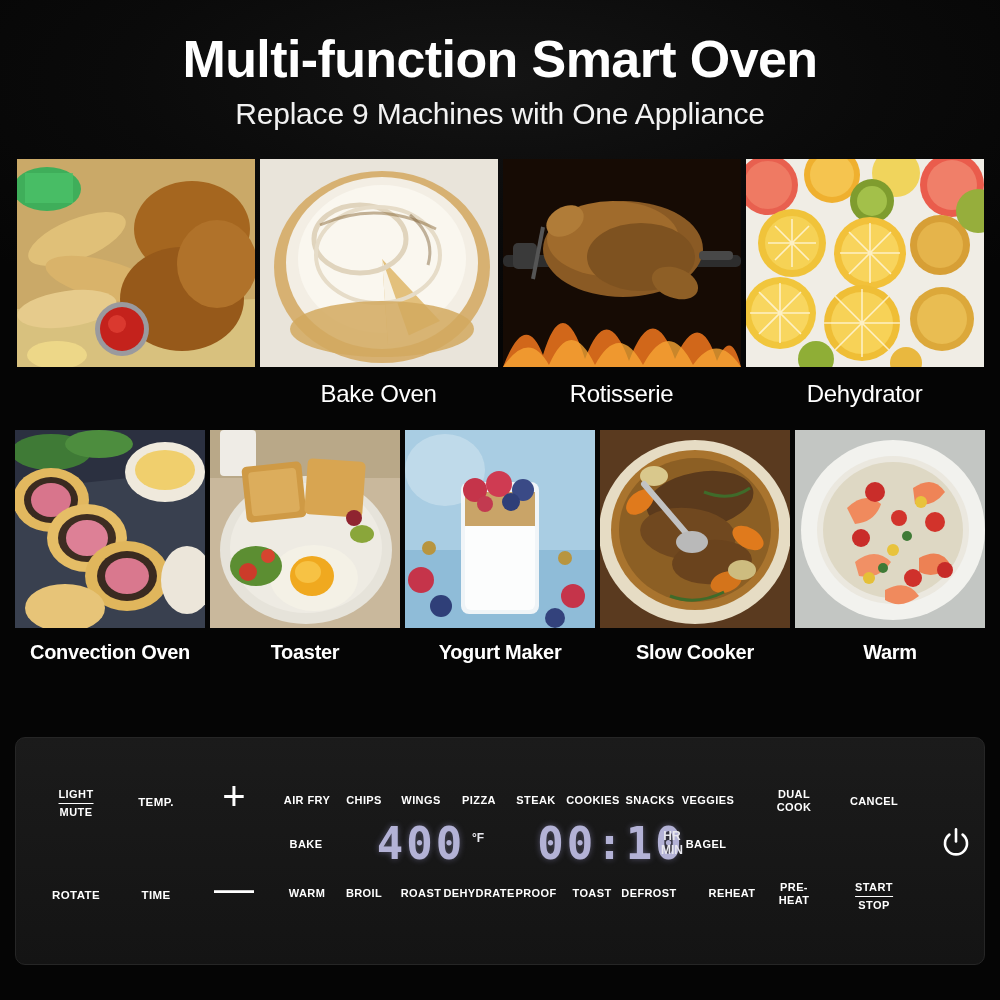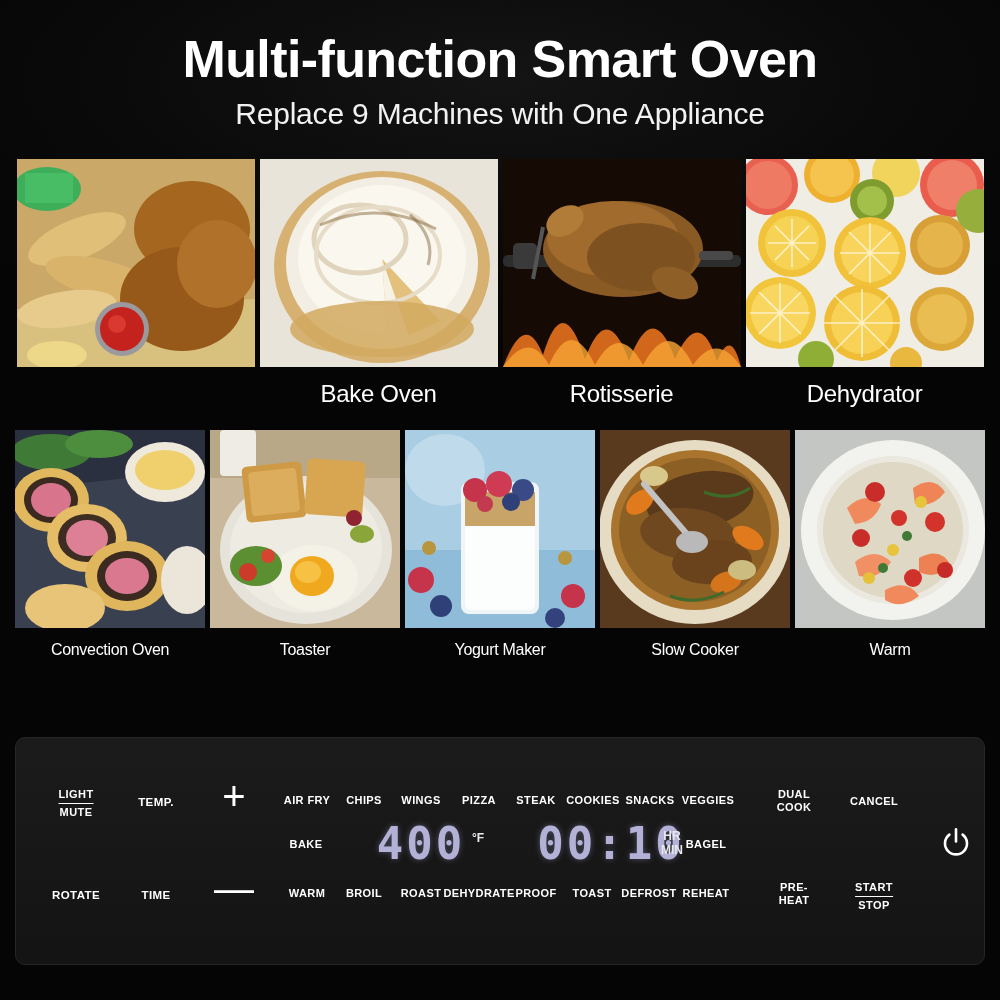--- a/index.html
+++ b/index.html
@@ -35,21 +35,21 @@
   .tile {
     position:relative; overflow:hidden; background:#1b1b1b;
   }
   .row1 .tile { width:238px; height:208px; }
   .row2 .tile { width:190px; height:198px; }
   .caption {
     margin-top:13px; text-align:center;
     font-size:24px; color:#ffffff; font-weight:400; letter-spacing:-0.3px;
     white-space:nowrap;
   }
-  .row2 .caption { font-size:16px; }
+  .row2 .caption { font-size:20px;font-weight:bold; }
 
   
   .art { position:absolute; inset:0; }
 
   
   .a-fry { background:linear-gradient(150deg,#cfc2a0 0%,#b98f4a 30%,#8a5a20 68%,#6c4316 100%); }
   
   .a-bake { background:linear-gradient(165deg,#e8e2d8 0%,#efe9df 40%,#d9c79a 78%,#b99košta 100%);
             background:linear-gradient(165deg,#e6e0d5 0%,#f1ece2 42%,#d8c497 80%,#bd9a5c 100%); }
   
@@ -402,21 +402,21 @@
       <div>MIN</div>
     </div>
 
     <div class="btn sm" style="left:291px; top:149px;">WARM</div>
     <div class="btn sm" style="left:348px; top:149px;">BROIL</div>
     <div class="btn sm" style="left:405px; top:149px;">ROAST</div>
     <div class="btn sm" style="left:463px; top:149px;">DEHYDRATE</div>
     <div class="btn sm" style="left:520px; top:149px;">PROOF</div>
     <div class="btn sm" style="left:576px; top:149px;">TOAST</div>
     <div class="btn sm" style="left:633px; top:149px;text-align:center;">DEFROST</div>
-    <div class="btn sm" style="left:690px; top:149px;">REHEAT</div>
+    <div class="btn sm" style="left:716px; top:149px;">REHEAT</div>
 
     <div class="btn" style="left:778px; top:50px;">
       <div>DUAL</div>
       <div>COOK</div>
     </div>
 
     <div class="btn" style="left:858px; top:57px;">CANCEL</div>
 
     <div class="btn" style="left:778px; top:143px;">
       <div>PRE-</div>

